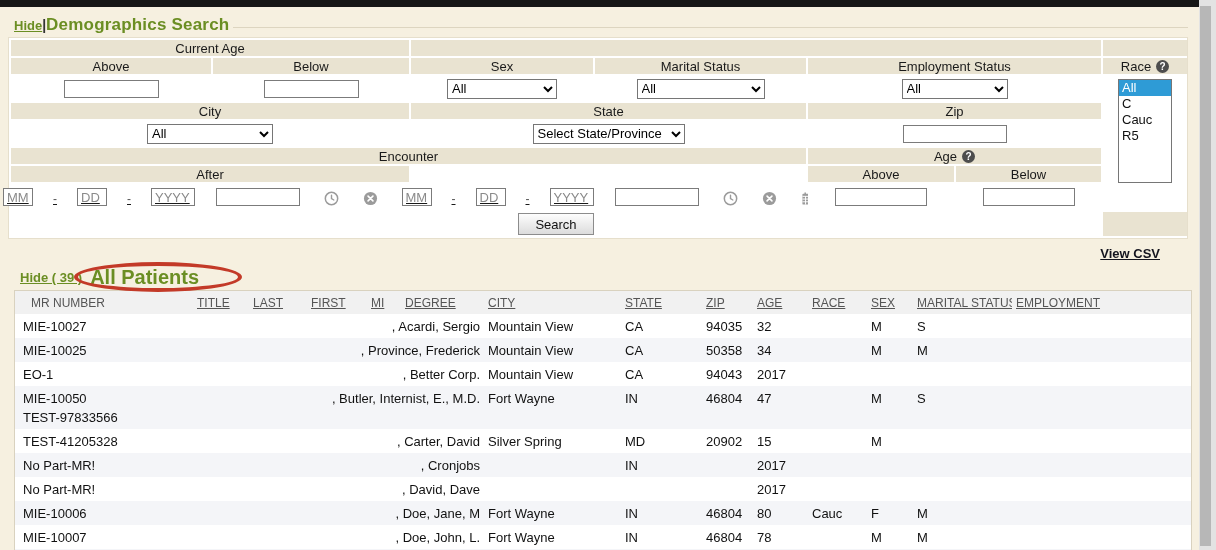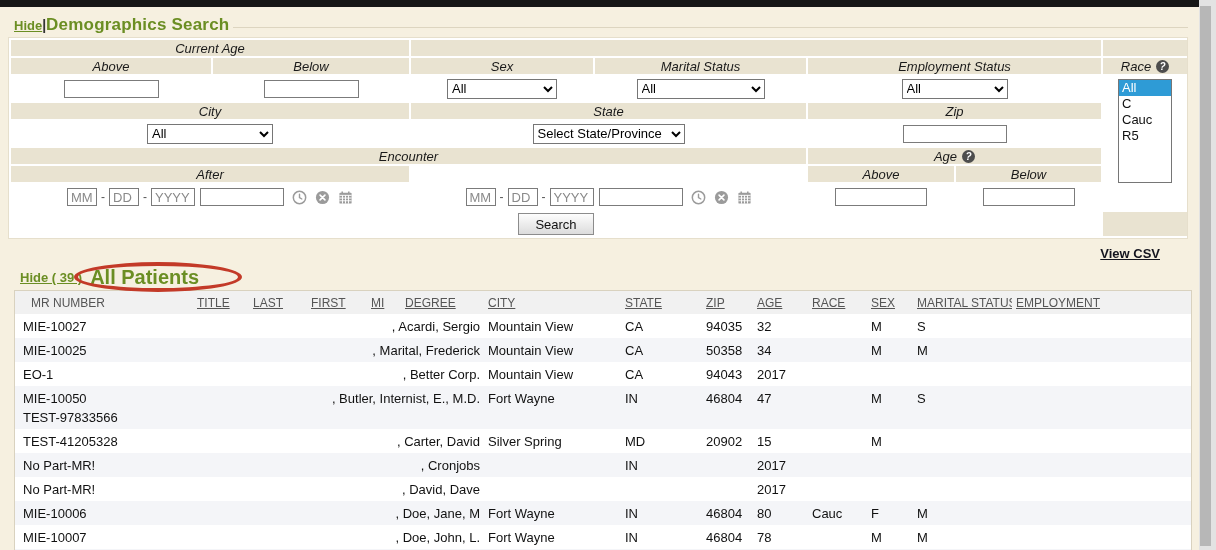--- a/index.html
+++ b/index.html
@@ -23,28 +23,28 @@
   .demo-heading { color:#6b8e23; font-weight:bold; font-size:17px; letter-spacing:.2px; }
   .rule { flex:1; height:1px; background:#ddd5c0; margin:4px 4px 0 4px; }
 
   .demo-panel {
     display:grid;
     grid-template-columns:200px 196px 182px 211px 146px 145px 84px;
     grid-template-rows:16px 16px 25px 16px 25px 16px 16px 26px 24px;
     gap:2px; background:#fff; padding:2px; width:1180px;
     border:1px solid #e6dfcc;
   }
-  .hc { background:#e9e3d1; display:flex; align-items:center; justify-content:center; font-size:13px; color:#1a1a1a; white-space:nowrap;font-style:italic; }
+  .hc { background:#e9e3d1; display:flex; align-items:center; justify-content:center; font-size:13px; color:#1a1a1a; white-space:nowrap; }
   .wc { background:#fff; display:flex; align-items:center; justify-content:center; }
   .ti { height:18px; border:1px solid #7b7b7b; font-size:13px; padding:1px 3px; background:#fff; font-family:"Liberation Sans",sans-serif; }
   .ti::placeholder { color:#8a8a8a; opacity:1; }
   select { height:20px; font-size:13px; border:1px solid #767676; background:#fff; font-family:"Liberation Sans",sans-serif; }
   .qicon { width:13px; height:13px; border-radius:50%; background:#4d4d4d; color:#fff; font-size:10px; font-weight:bold;
            display:inline-flex; align-items:center; justify-content:center; margin-left:5px; }
-  .datecluster { display:flex; align-items:center; gap:5px; }
+  .datecluster { display:flex; align-items:flex-end; gap:21px;text-decoration:underline; }
   .dash { color:#555; font-size:12px; margin:0 -1px; }
   .icon-btn { display:inline-flex; align-items:center; cursor:pointer; margin-left:3px; }
   .race-cell { background:#fff; display:flex; justify-content:center; align-items:flex-start; padding-top:3px; }
   .race-listbox { width:54px; height:104px; border:1px solid #767676; background:#fff; font-size:13px; overflow:hidden; }
   .race-opt { height:16px; line-height:16px; padding-left:3px; color:#111; }
   .race-opt.sel { background:#2e9bd6; color:#fff; }
   .search-btn { font-size:13px; font-family:"Liberation Sans",sans-serif; padding:2px 16px; height:22px;
                 background:linear-gradient(#fdfdfd,#dcdcdc); border:1px solid #8c8c8c; cursor:pointer; color:#111; }
 
   .viewcsv-row { text-align:right; margin:5px 32px 0 0; height:16px; }
@@ -274,21 +274,21 @@
             <td>32</td>
             <td></td>
             <td>M</td>
             <td>S</td>
             <td></td>
           </tr>
           <tr class="alt">
             <td class="mr">
               <div>MIE-10025</div>
             </td>
-            <td colspan="5" class="name">, Marital, Frederick</td>
+            <td colspan="5" class="name">, Province, Frederick</td>
             <td>Mountain View</td>
             <td>CA</td>
             <td>50358</td>
             <td>34</td>
             <td></td>
             <td>M</td>
             <td>M</td>
             <td></td>
           </tr>
           <tr>

